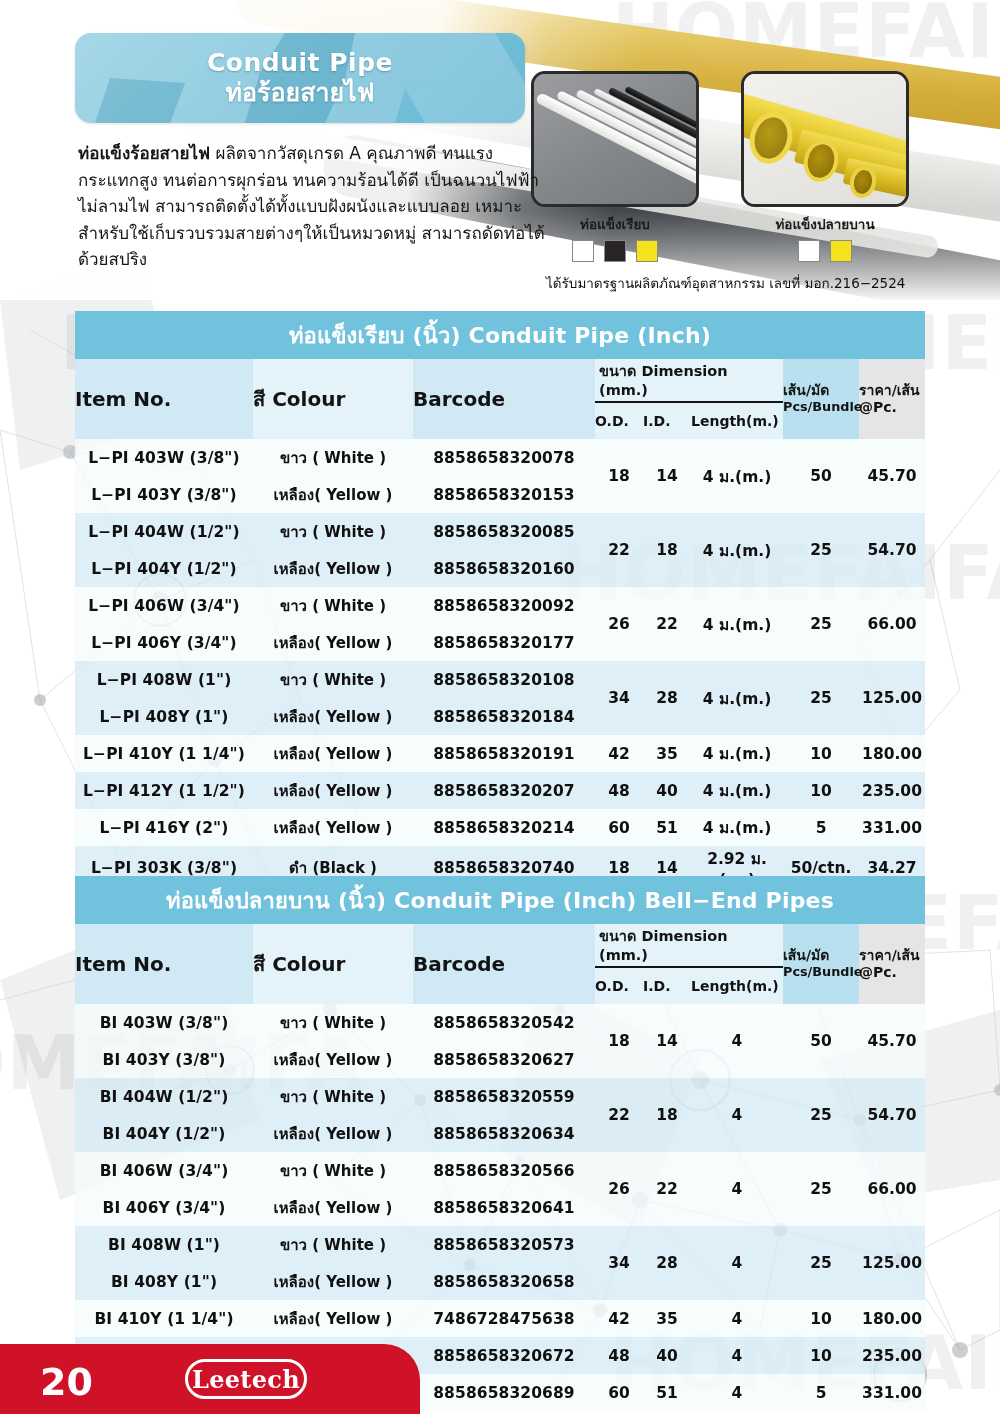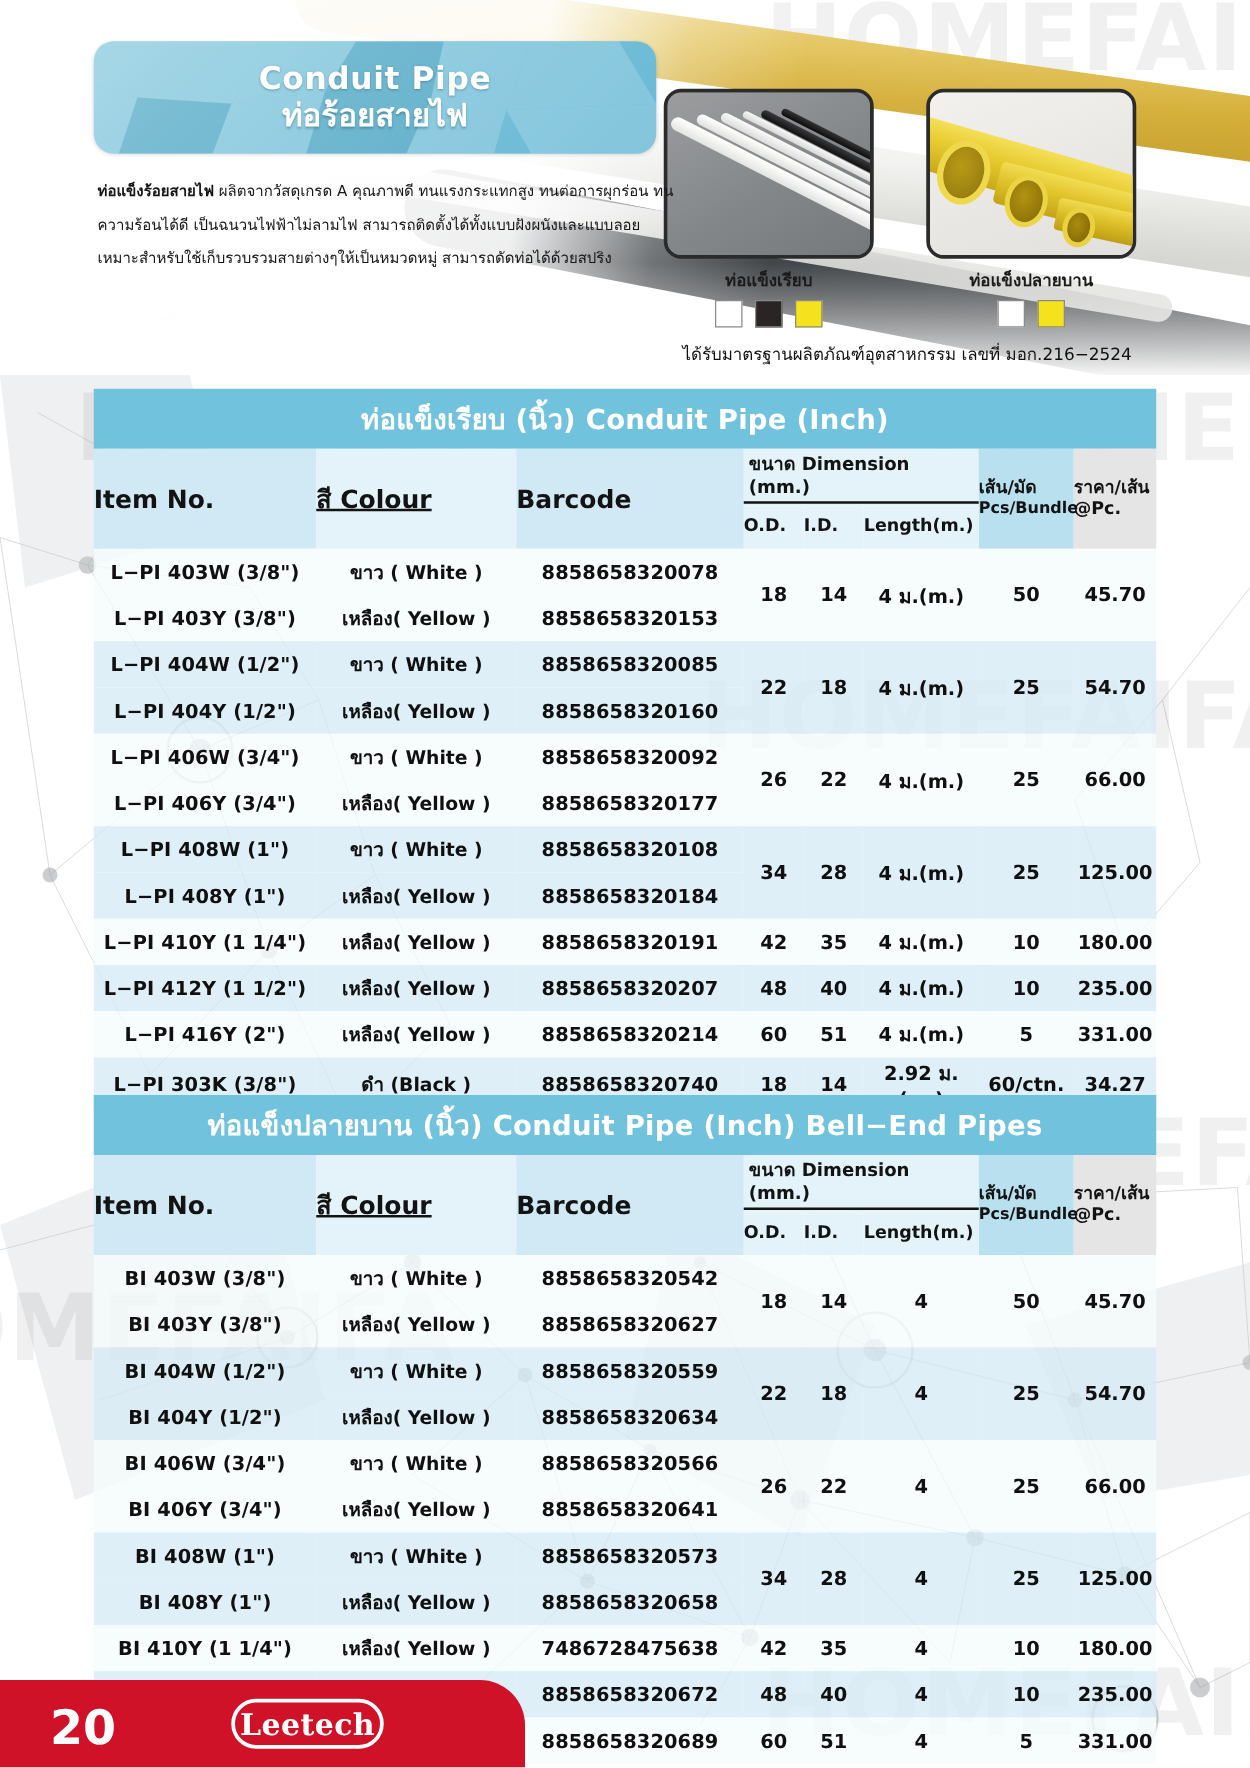--- a/index.html
+++ b/index.html
@@ -60,21 +60,21 @@
     position:relative; color:#ffffff; font-weight:700; line-height:1.05;
     text-shadow: 0 1px 2px rgba(40,90,110,.45);
     z-index:2;
   }
   #banner-title-en { font-size:25px; letter-spacing:.5px; }
   #banner-title-th { font-size:25px; margin-top:3px; }
 
   #desc {
     position:absolute; left:78px; top:140px; width:470px;
     z-index:3;
-    font-size:12px; line-height:26.5px; color:#161616;
+    font-size:17px; line-height:26.5px; color:#161616;
   }
   #desc b { font-weight:700; }
 
   .photo-card {
     position:absolute; border:3px solid #2b2b2b; border-radius:14px; overflow:hidden;
     background:#8f9193;
   }
   #photo-card-1 { left:531px; top:71px; width:168px; height:136px; }
   #photo-card-2 { left:741px; top:71px; width:168px; height:136px; background:#eceae6;}
 
@@ -111,21 +111,21 @@
   .c-bar    { width:182px; }
   .c-od     { width:48px; }
   .c-id     { width:48px; }
   .c-len    { width:92px; }
   .c-bun    { width:76px; }
   .c-price  { width:66px; }
 
   thead .hrow1 th, thead .hrow2 th { vertical-align:middle; text-align:left; }
 
   .hd-main { background:#d0e9f4;margin-top:28px; }
-  .hd-alt  { background:#e4f3fa;text-decoration:underline; }
+  .hd-alt  { background:#e4f3fa; }
   .hd-bun  { background:#b9e0ef; }
   .hd-pri  { background:#e5e5e5; }
   .hd-dim  { background:#e4f3fa; }
 
   .hd-big { font-size:20px; font-weight:700; color:#131313; }
   .hd-dim-top {
     font-size:14.5px; font-weight:700; color:#131313;
     border-bottom:2px solid #131313; display:inline-block;
     padding:0 4px 3px 4px; margin-bottom:2px;
   }
@@ -458,21 +458,21 @@
           <td class="cell-mid" rowspan="1">5</td>
           <td class="cell-mid cell-price" rowspan="1">331.00</td>
         </tr>
         <tr class="r-even">
           <td class="cell-item">L−PI 303K (3/8")</td>
           <td class="cell-colour">ดำ (Black )</td>
           <td class="cell-bar">8858658320740</td>
           <td class="cell-mid" rowspan="1">18</td>
           <td class="cell-mid" rowspan="1">14</td>
           <td class="cell-mid" rowspan="1">2.92 ม.(m.)</td>
-          <td class="cell-mid" rowspan="1">60/ctn.</td>
+          <td class="cell-mid" rowspan="1">50/ctn.</td>
           <td class="cell-mid cell-price" rowspan="1">34.27</td>
         </tr>
         <tr class="r-odd">
           <td class="cell-item">L−PI 304K (1/2")</td>
           <td class="cell-colour">ดำ (Black )</td>
           <td class="cell-bar">8858658320757</td>
           <td class="cell-mid" rowspan="1">22</td>
           <td class="cell-mid" rowspan="1">18</td>
           <td class="cell-mid" rowspan="1">2.92 ม.(m.)</td>
           <td class="cell-mid" rowspan="1">32/ctn.</td>

